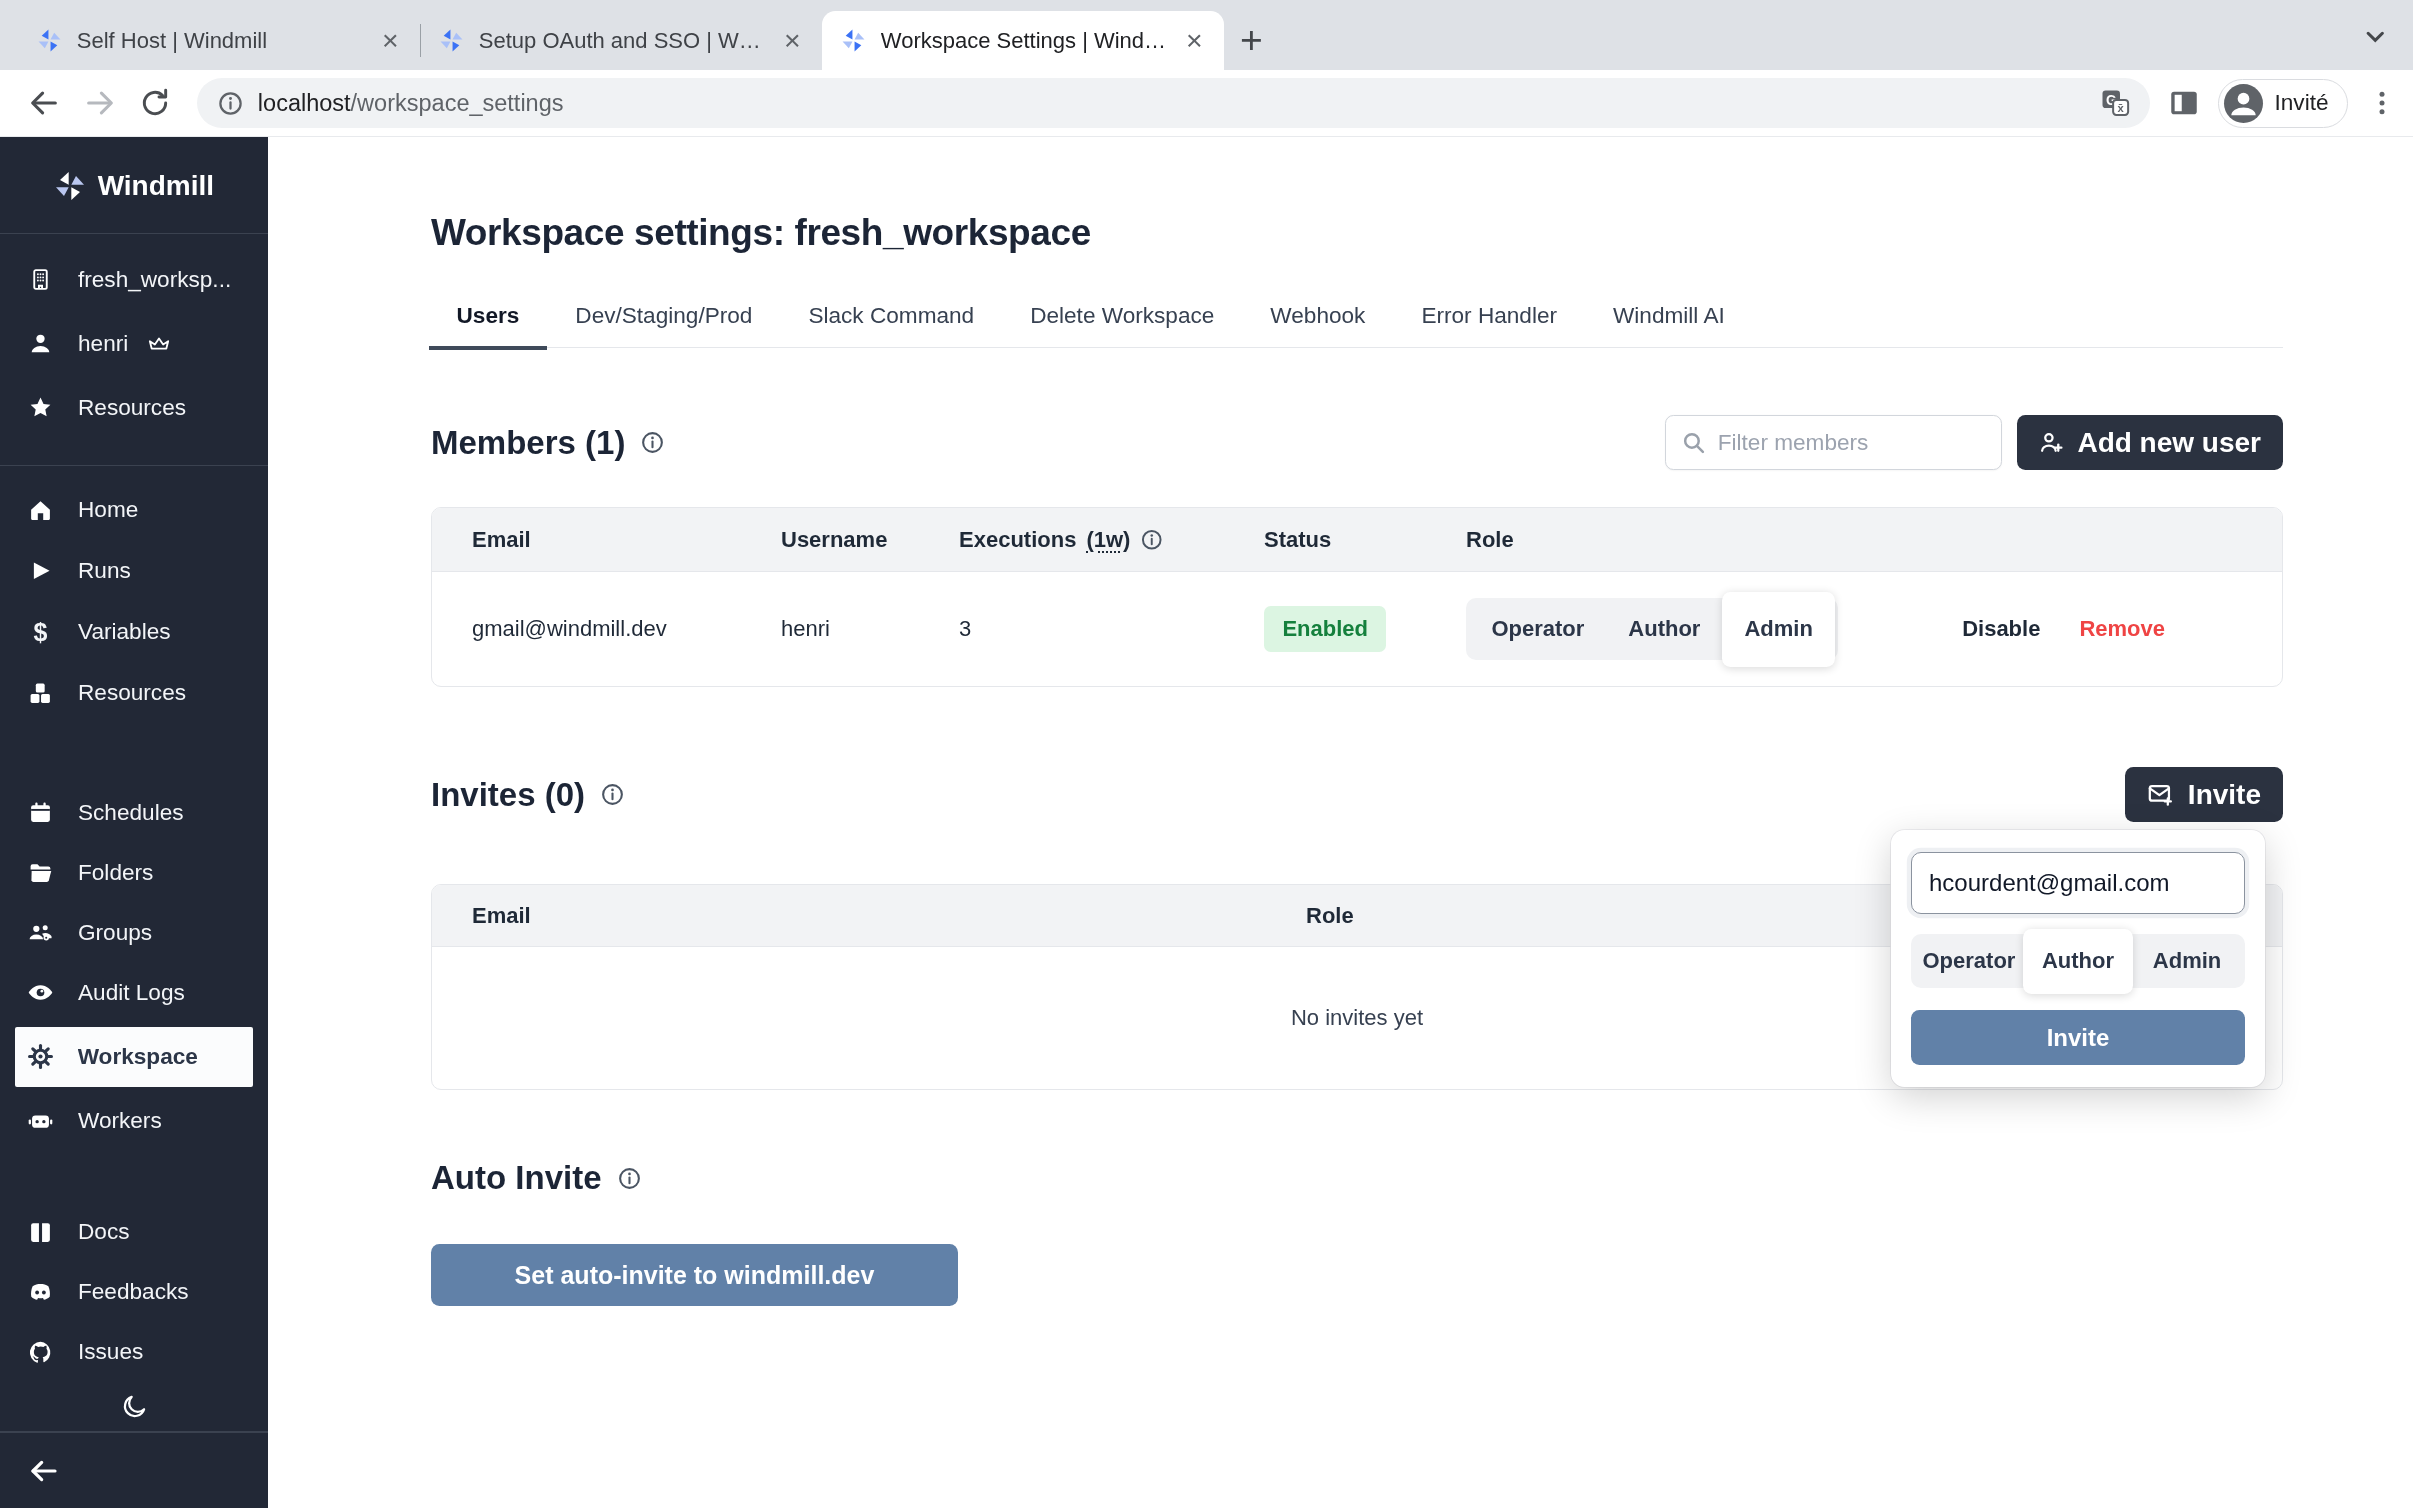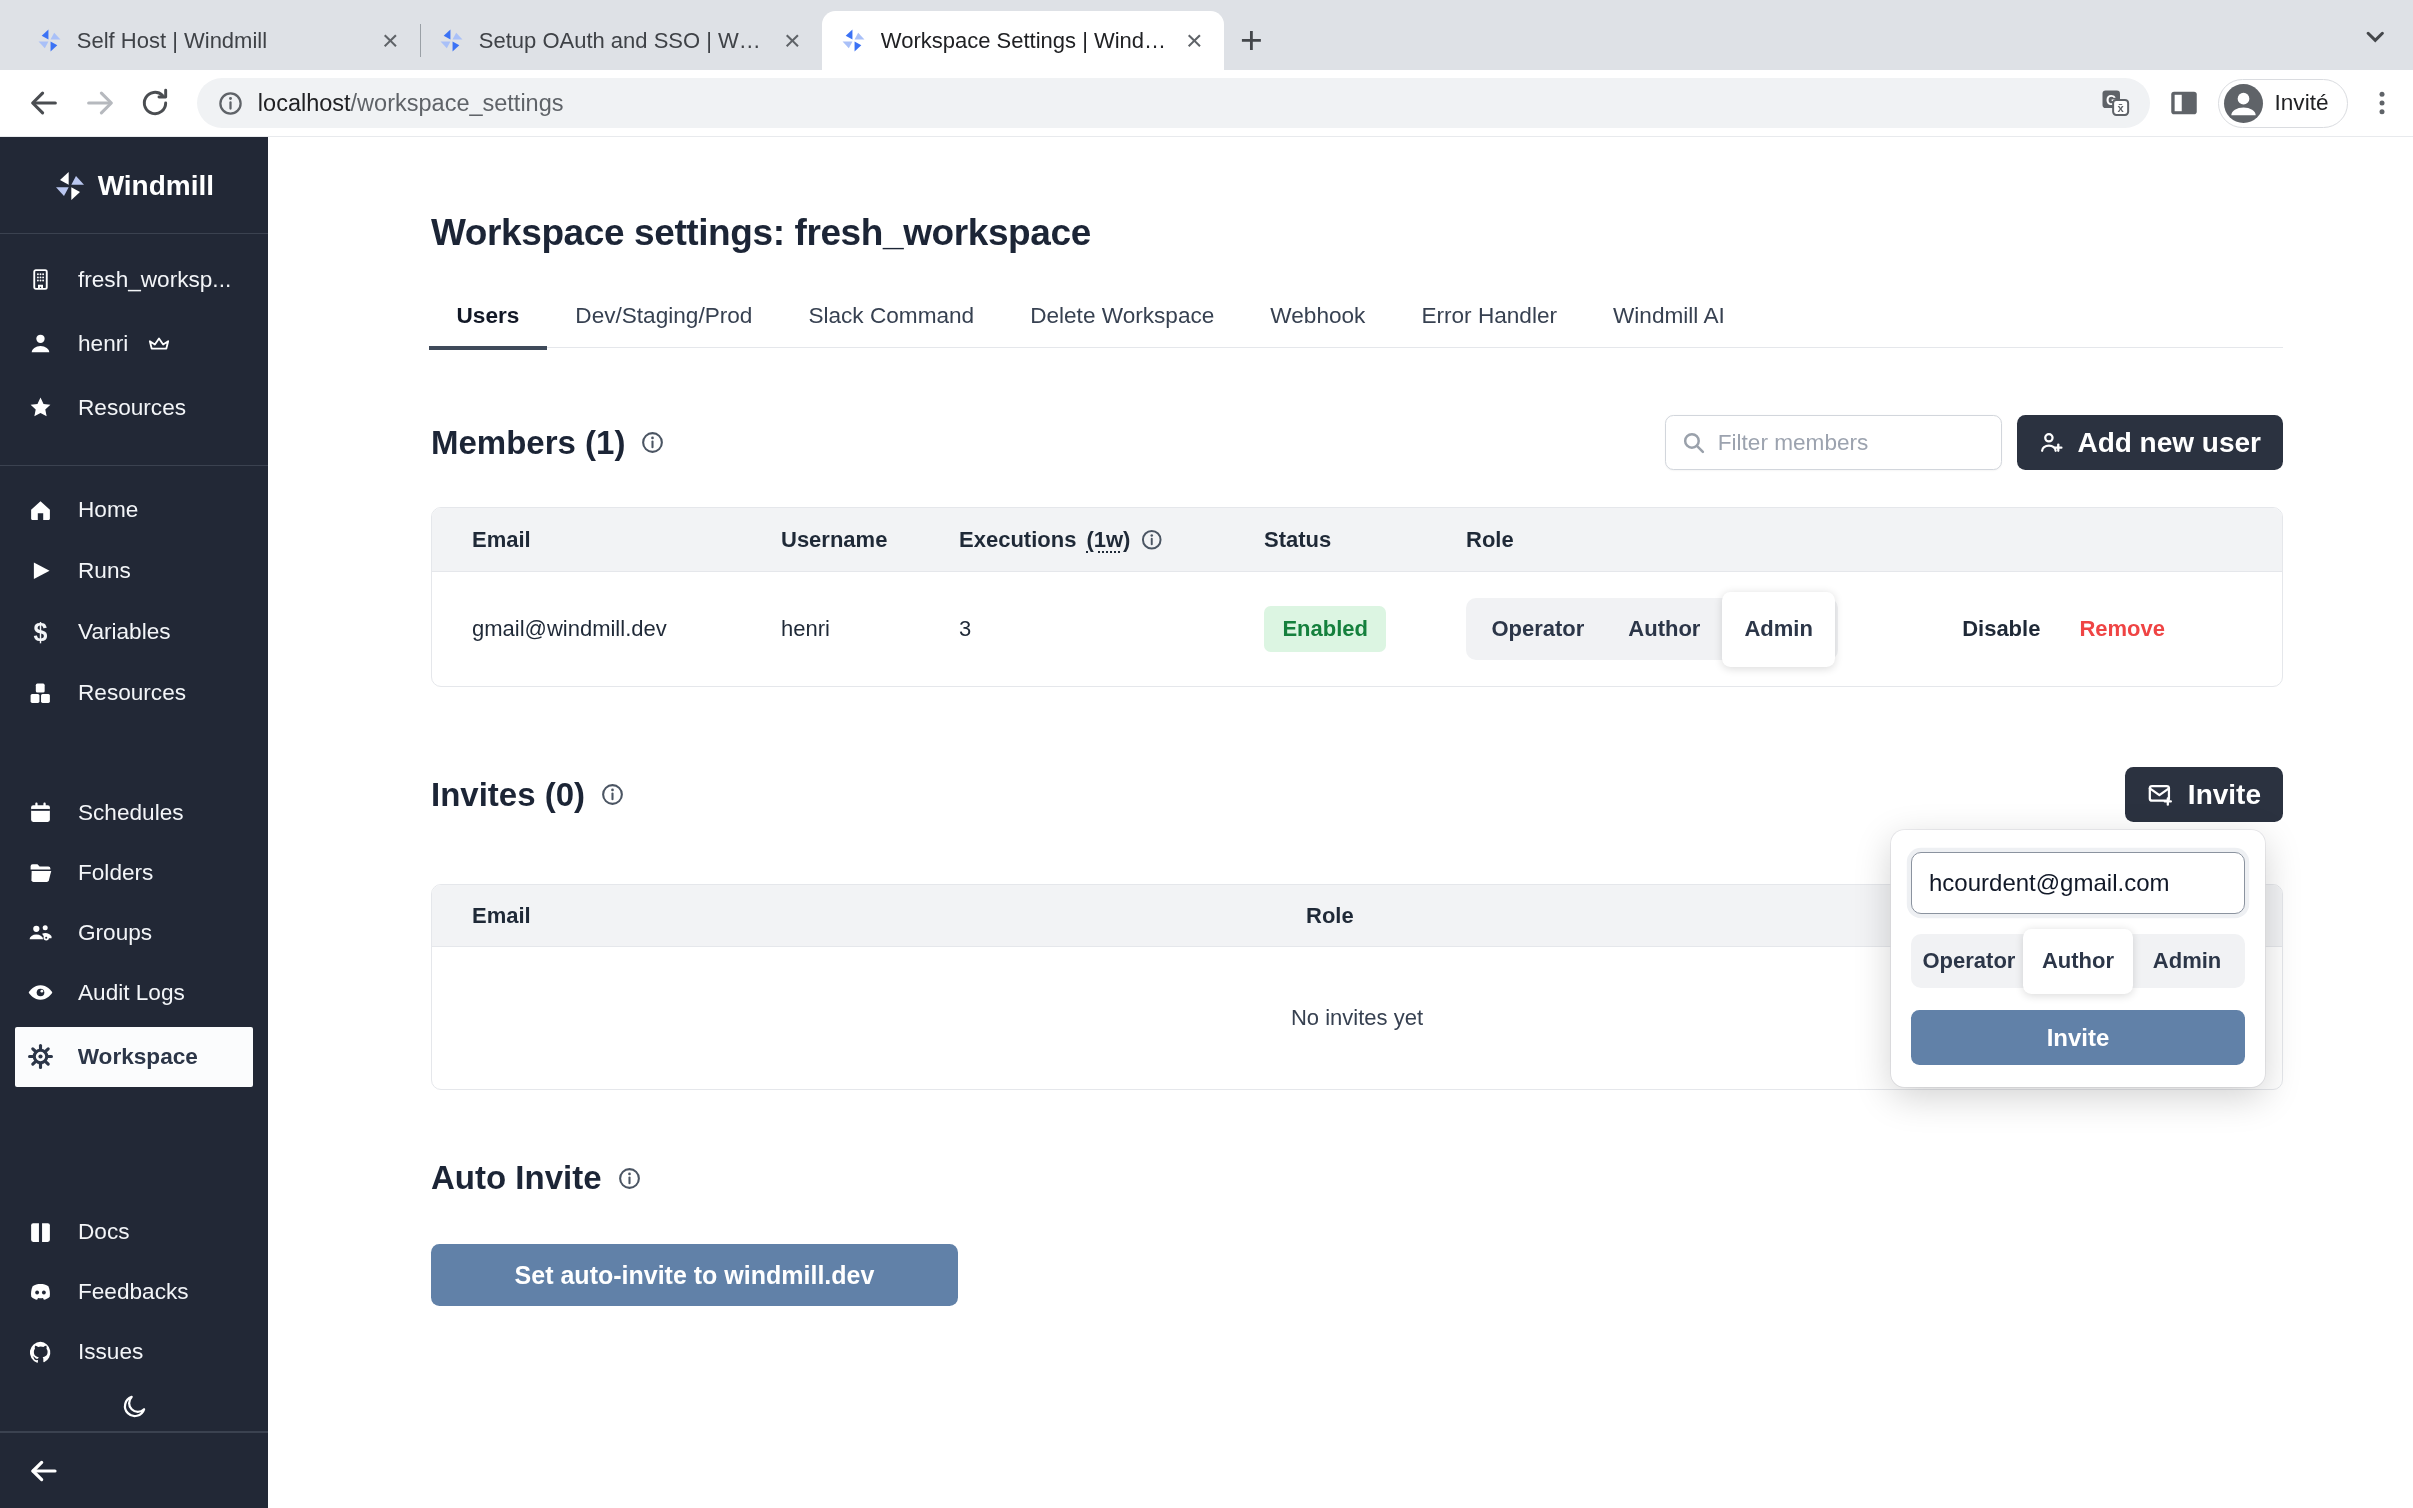--- a/index.html
+++ b/index.html
@@ -364,20 +364,32 @@
                 <line x1="19.5" y1="12" x2="22.5" y2="12"></line>
                 <line x1="4.6" y1="4.6" x2="6.7" y2="6.7"></line>
                 <line x1="17.3" y1="17.3" x2="19.4" y2="19.4"></line>
                 <line x1="4.6" y1="19.4" x2="6.7" y2="17.3"></line>
                 <line x1="17.3" y1="6.7" x2="19.4" y2="4.6"></line>
               </g>
             </svg>
         </span>
         <span class="sb-label">Workspace</span>
       </div>
+      <div class="sb-item">
+        <span class="ic">
+          <svg width="27" height="27" viewBox="0 0 24 24" fill="#fff">
+              <rect x="4.5" y="7.5" width="15" height="11" rx="3"></rect>
+              <rect x="1.5" y="11" width="2" height="4.5" rx="1"></rect>
+              <rect x="20.5" y="11" width="2" height="4.5" rx="1"></rect>
+              <circle cx="9" cy="13" r="1.5" fill="#222836"></circle>
+              <circle cx="15" cy="13" r="1.5" fill="#222836"></circle>
+            </svg>
+        </span>
+        <span class="sb-label">Workers</span>
+      </div>
     </nav>
 
     <div class="sidebar-bottom">
       <nav class="sb-bot-group">
         <div class="sb-item">
           <span class="ic">
             <svg width="25" height="25" viewBox="0 0 24 24" fill="#fff">
                 <path d="M3 5a2 2 0 0 1 2-2h5.5v18H5a2 2 0 0 1-2-2z"></path>
                 <path d="M21 5a2 2 0 0 0-2-2h-5.5v18H19a2 2 0 0 0 2-2z"></path>
               </svg>

